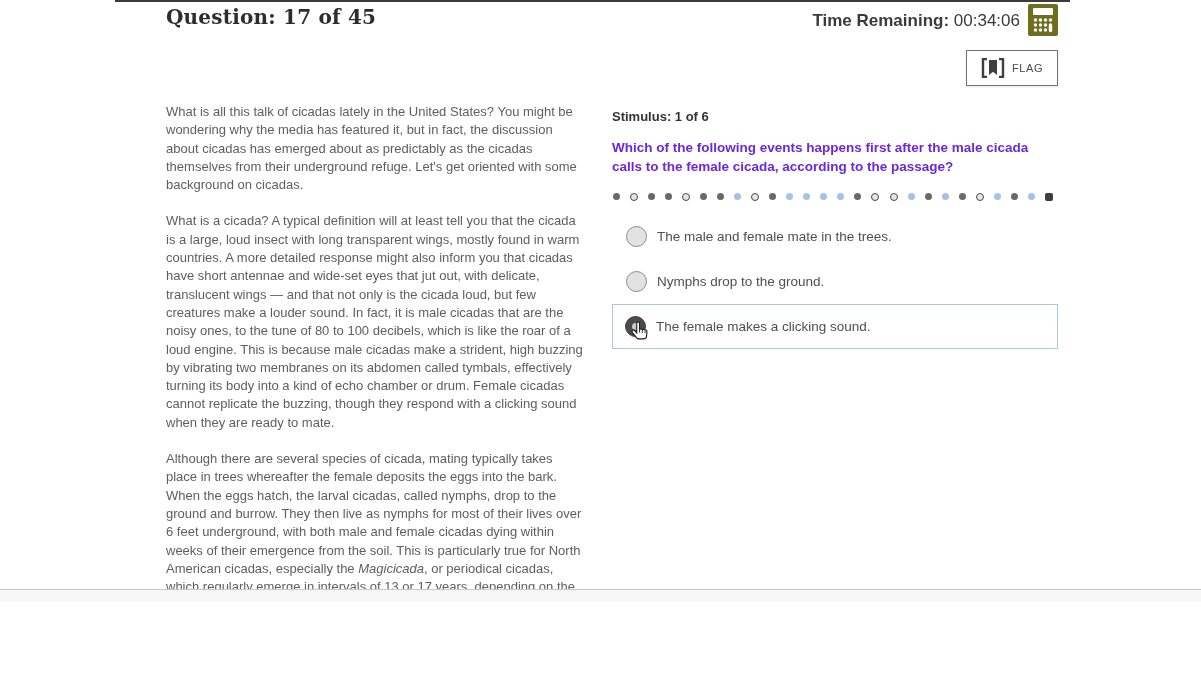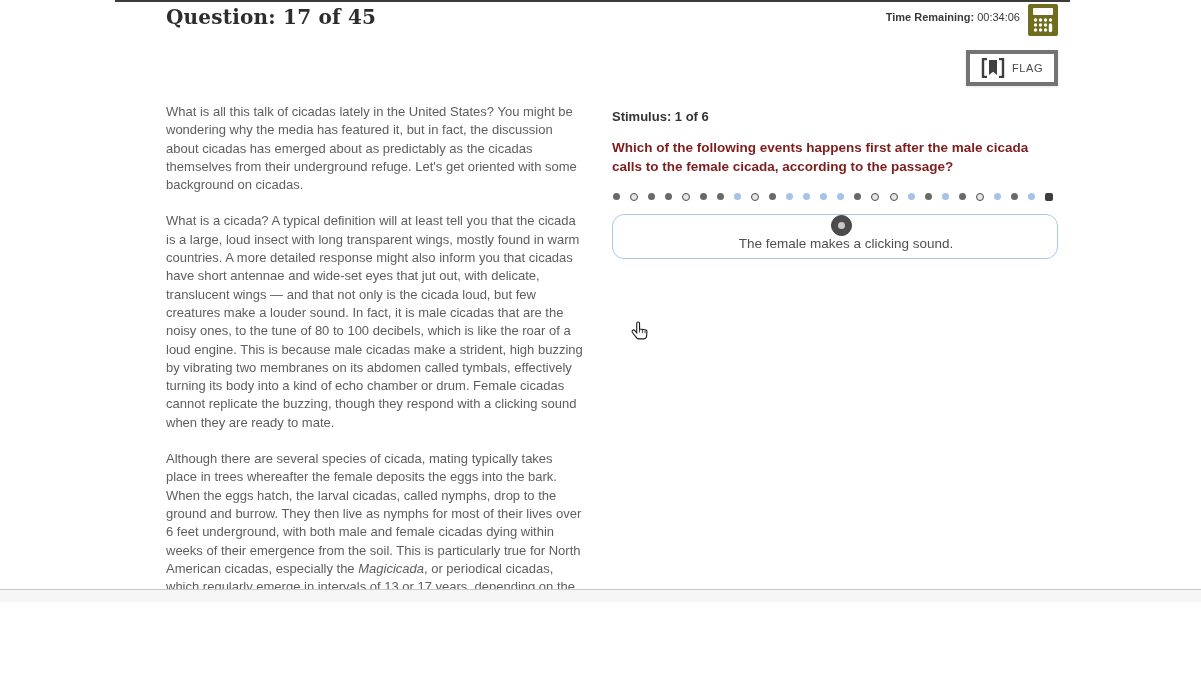--- a/index.html
+++ b/index.html
@@ -23,37 +23,37 @@
     left: 166px; top: 5px;
     font-family: "DejaVu Serif", "Liberation Serif", serif;
     font-weight: bold;
     font-size: 20px;
     color: #2d2d2d;
     letter-spacing: 0.2px;
   }
   .timer {
     position: absolute;
     top: 11px; right: 181px;
-    font-size: 11px;
+    font-size: 17px;
     color: #3a3a3a;
     white-space: nowrap;
   }
   .timer-label { font-weight: bold; }
   .calc {
     position: absolute;
     left: 1028px; top: 4px;
     width: 30px; height: 32px;
     cursor: pointer;
   }
   .flag-btn {
     position: absolute;
     left: 966px; top: 50px;
     width: 92px; height: 36px;
     background: #fff;
-    border: 4px solid #737373;
+    border: 1px solid #737373;
     box-shadow: 0 1px 2px rgba(0,0,0,0.10);
     display: flex;
     align-items: center;
     justify-content: center;
     gap: 7px;
     cursor: pointer;
     font-family: "Liberation Sans", sans-serif;
   }
   .flag-btn span {
     font-size: 11px;
@@ -78,21 +78,21 @@
   .stim-label {
     font-weight: bold;
     font-size: 13px;
     color: #333;
     margin-bottom: 15px;
   }
   .stim-question {
     font-weight: bold;
     font-size: 13.5px;
     line-height: 18.5px;
-    color: #7f1d1d;
+    color: #6d28d9;
   }
   .dots {
     margin-top: 16px;
     width: 442px;
     height: 9px;
     display: flex;
     justify-content: space-between;
     align-items: center;
     padding: 0 1px;
   }
@@ -105,24 +105,23 @@
   .option {
     display: flex;
     align-items: center;
     height: 45px;
     padding-left: 13px;
     border: 1px solid transparent;
     cursor: pointer;
   }
   .option.highlighted {
     border: 1px solid #abc8e8;
-    border-radius: 12px;
+    border-radius: 0;
     background: #fff;
     padding-left: 12px;
-    flex-direction: column;
   }
   .radio {
     width: 21px; height: 21px;
     border-radius: 50%;
     border: 1px solid #8a8a8a;
     background: #e2e2e2;
     flex: 0 0 auto;
     position: relative;
   }
   .option.selected .radio {
@@ -229,20 +228,28 @@
         <span class="dot dark"></span>
         <span class="dot blue"></span>
         <span class="dot dark"></span>
         <span class="dot ring"></span>
         <span class="dot blue"></span>
         <span class="dot dark"></span>
         <span class="dot blue"></span>
         <span class="dot current"></span>
       </div>
     <div class="options" id="options">
+        <div class="option">
+          <span class="radio"></span>
+          <span class="option-label">The male and female mate in the trees.</span>
+        </div>
+        <div class="option">
+          <span class="radio"></span>
+          <span class="option-label">Nymphs drop to the ground.</span>
+        </div>
         <div class="option selected highlighted">
           <span class="radio"></span>
           <span class="option-label">The female makes a clicking sound.</span>
         </div>
       </div>
   </div>
 
   <div class="cursor-hand">
     <svg width="19" height="22" viewBox="0 0 24 28">
       <path d="M9 2.5c-1 0-1.8.8-1.8 1.8v12l-2.6-2.9c-.7-.8-1.9-.9-2.7-.2-.8.7-.9 1.9-.2 2.7l5.4 6.8c.6.8 1.6 1.3 2.6 1.3h6.6c1.8 0 3.3-1.4 3.4-3.2l.5-6c.1-1.2-.8-2.3-2-2.4l-7.4-.9V4.3c0-1-.8-1.8-1.8-1.8z" fill="#ffffff" stroke="#1a1a1a" stroke-width="1.4"></path>

